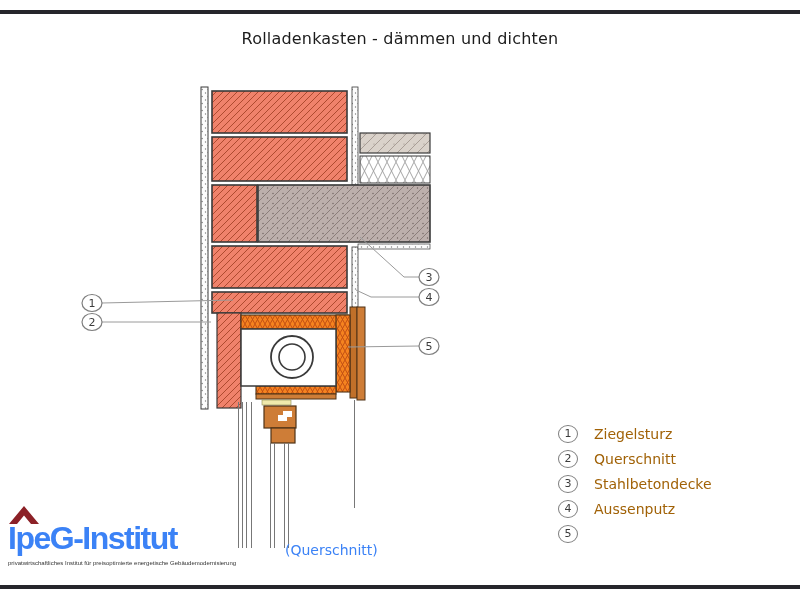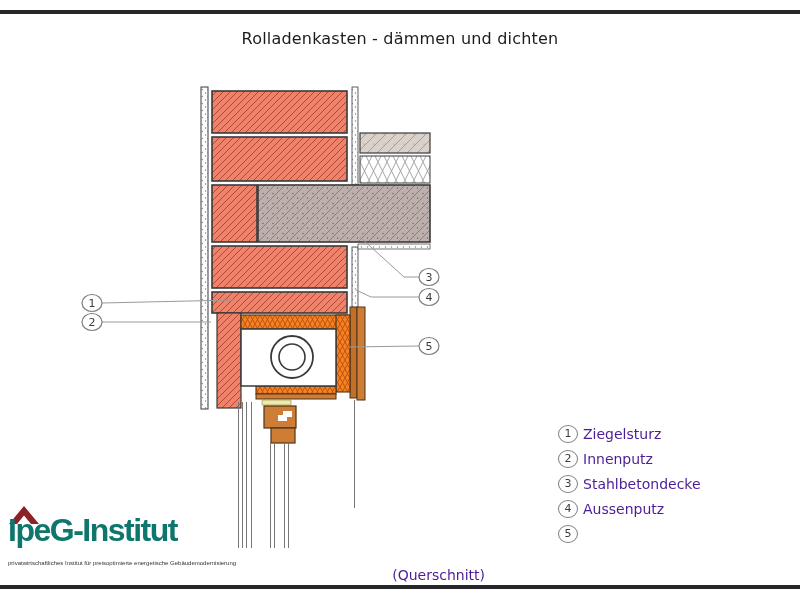--- a/index.html
+++ b/index.html
@@ -5,25 +5,25 @@
   html,body{margin:0;padding:0;background:#fff;width:800px;height:600px;overflow:hidden;}
   #page{position:relative;width:679px;height:600px;background:#fff;font-family:"DejaVu Sans","Liberation Sans",sans-serif;color:#1f1f1f;}
   .rule{position:absolute;left:0;width:800px;height:4px;background:#26262b;}
   #rule-top{top:10px;}
   #rule-bottom{top:585px;}
   #title-block{position:absolute;top:28px;left:0;width:800px;text-align:center;font-size:16px;line-height:22px;color:#1c1c1c;letter-spacing:.2px;}
   #drawing-svg{position:absolute;top:0;left:0;}
   #legend{position:absolute;left:558px;top:421px;}
   .legend-row{display:flex;align-items:center;height:25px;}
   .legend-badge{display:inline-flex;align-items:center;justify-content:center;width:18px;height:16px;border:1px solid #7e7e7e;border-radius:50%;font-size:11px;color:#3c3c3c;background:#fff;flex:0 0 auto;}
-  .legend-label{margin-left:5px;font-size:14px;color:#4c1d95;white-space:nowrap;}
-  #caption{position:absolute;left:285px;top:567px;width:200px;text-align:right;font-size:14px;color:#4c1d95;}
+  .legend-label{margin-left:16px;font-size:14px;color:#a16207;white-space:nowrap;}
+  #caption{position:absolute;left:285px;top:542px;width:200px;text-align:left;font-size:14px;color:#3b82f6;}
   #logo{position:absolute;left:8px;top:504px;width:250px;font-family:"Liberation Sans",sans-serif;}
   #logo-roof{position:absolute;left:1px;top:2px;}
-  #logo-name{position:absolute;left:0;top:8px;font-size:32px;font-weight:700;letter-spacing:-1.5px;color:#0f766e;white-space:nowrap;}
+  #logo-name{position:absolute;left:0;top:16px;font-size:32px;font-weight:700;letter-spacing:-1.5px;color:#3b82f6;white-space:nowrap;}
   #logo-tagline{position:absolute;left:0;top:56px;font-size:6px;color:#333;white-space:nowrap;}
 </style>
 </head>
 <body>
 
 <div id="page">
 
   <div id="rule-top" class="rule"></div>
   <div id="rule-bottom" class="rule"></div>
 
@@ -130,21 +130,21 @@
     </g>
   </svg>
 
   <div id="legend">
     <div class="legend-row">
       <span class="legend-badge">1</span>
       <span class="legend-label">Ziegelsturz</span>
     </div>
     <div class="legend-row">
       <span class="legend-badge">2</span>
-      <span class="legend-label">Innenputz</span>
+      <span class="legend-label">Querschnitt</span>
     </div>
     <div class="legend-row">
       <span class="legend-badge">3</span>
       <span class="legend-label">Stahlbetondecke</span>
     </div>
     <div class="legend-row">
       <span class="legend-badge">4</span>
       <span class="legend-label">Aussenputz</span>
     </div>
     <div class="legend-row">

